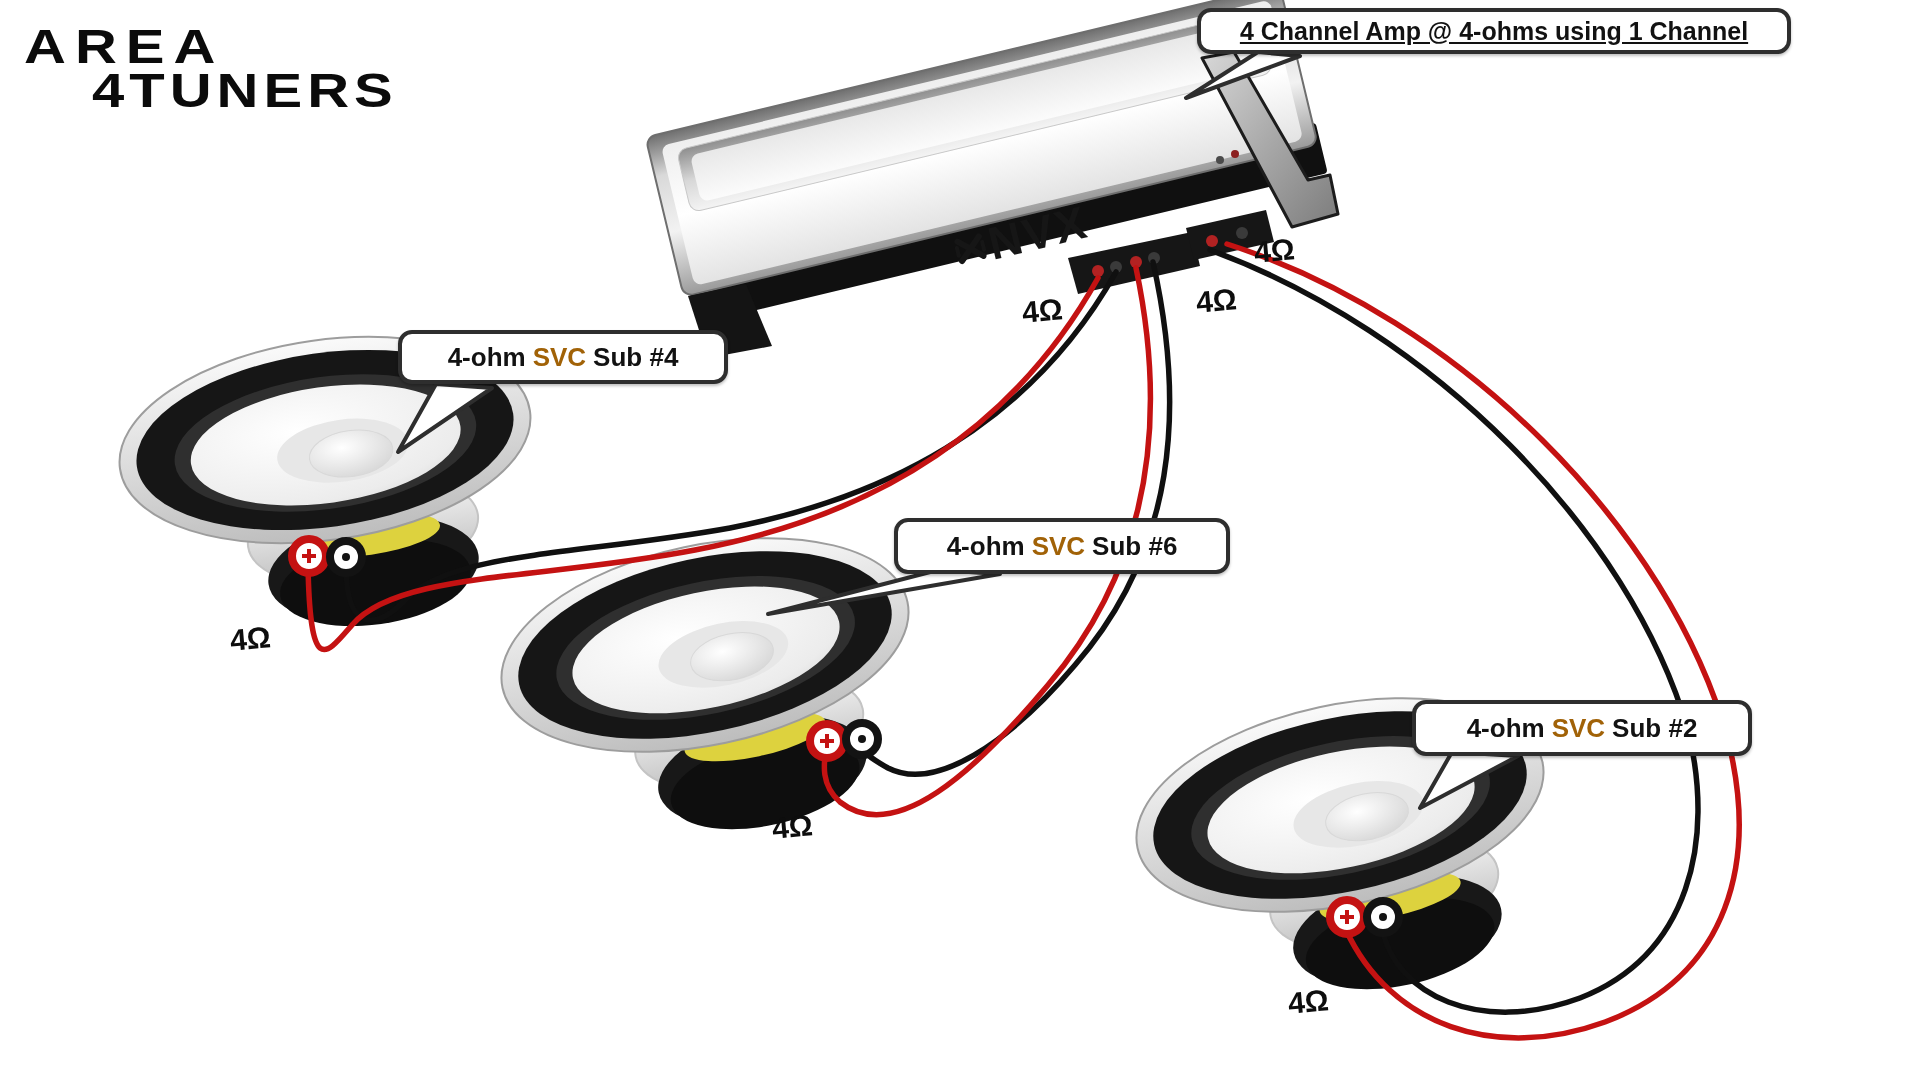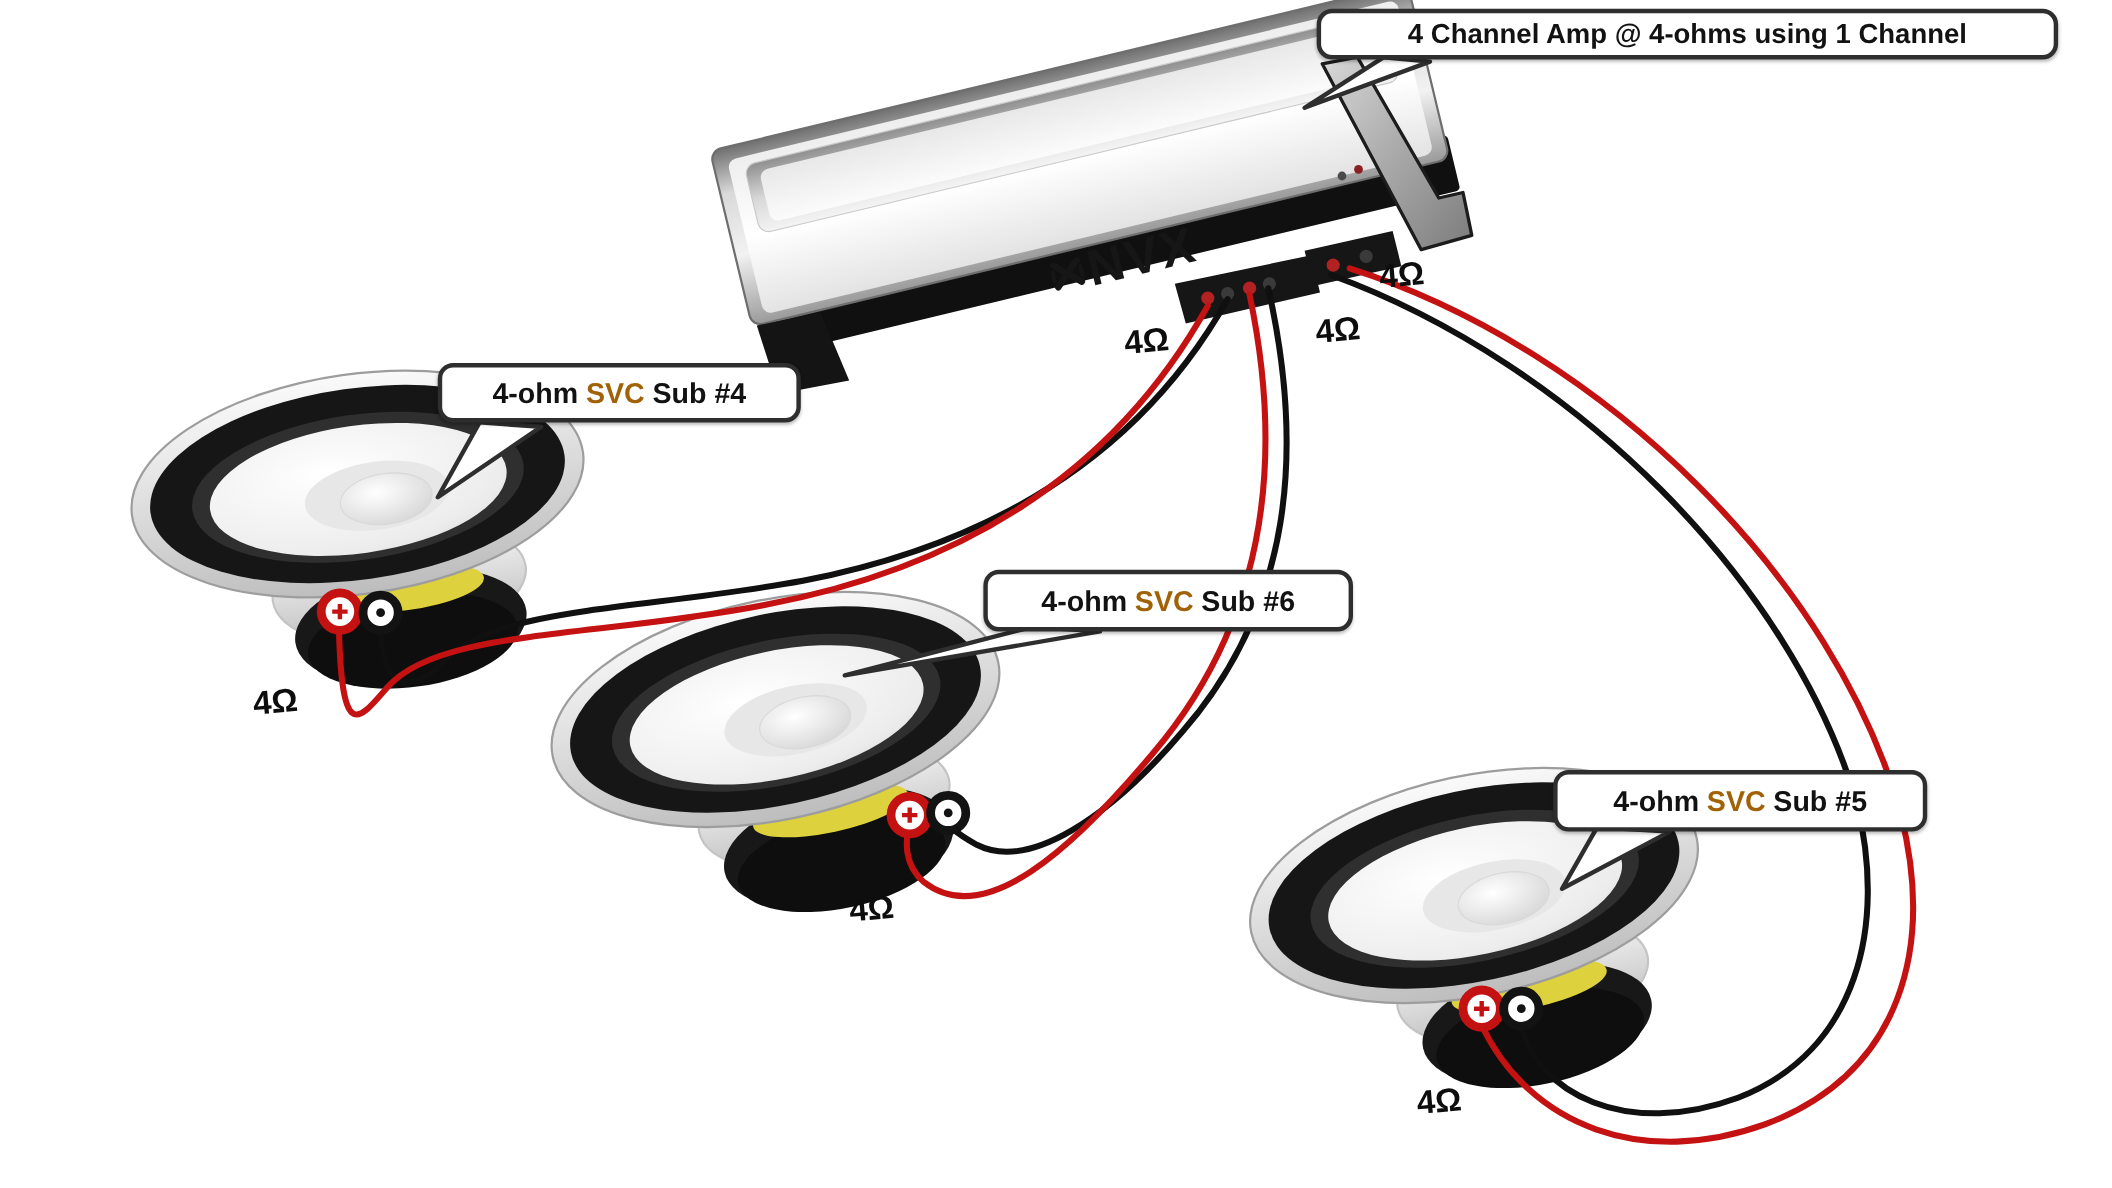--- a/index.html
+++ b/index.html
@@ -17,21 +17,21 @@
   .logo .l2 { display:block; font-size:58px; letter-spacing:5px; margin:-14px 0 0 68px; transform:scaleY(.82); }
 
   .callout {
     position:absolute; box-sizing:border-box; background:#ffffff;
     border:4px solid #2e2e2e; border-radius:14px;
     display:flex; align-items:center; justify-content:center;
     font-weight:900; color:#121212; white-space:nowrap;
     box-shadow:0 2px 3px rgba(0,0,0,.25);
   }
   .callout .svc { color:#a16207; margin:0 7px; }
-  .co-amp  { left:1197px; top:8px;   width:674px; height:46px; font-size:25px; }
+  .co-amp  { left:1197px; top:8px;   width:594px; height:46px; font-size:25px;text-decoration:underline; }
   .co-s1   { left:398px;  top:330px; width:330px; height:54px; font-size:26px; }
   .co-s2   { left:894px;  top:518px; width:336px; height:56px; font-size:26px; }
   .co-s3   { left:1412px; top:700px; width:340px; height:56px; font-size:26px; }
 
   .impedance {
     position:absolute; font-weight:900; font-size:30px; color:#0d0d0d;
     transform:rotate(-5deg); letter-spacing:0;
   }
   .imp-amp1 { left:1022px; top:294px; }
   .imp-amp2 { left:1196px; top:284px; }
@@ -180,41 +180,45 @@
       <path d="M 1340,917 H 1354 M 1347,910 V 924" stroke="#c41212" stroke-width="4"></path>
     </g>
     <g>
       <circle cx="1383" cy="917" r="16" fill="#ffffff" stroke="#131313" stroke-width="8"></circle>
       <circle cx="1383" cy="917" r="4" fill="#131313"></circle>
     </g>
   </svg>
 
   <div class="overlay">
 
+    <div class="logo">
+      <span class="l1">AREA</span>
+      <span class="l2">4TUNERS</span>
+    </div>
 
     <div class="callout co-amp">
       <span>4 Channel Amp @ 4-ohms using 1 Channel</span>
     </div>
 
     <div class="callout co-s1">
       <span>4-ohm</span>
       <span class="svc">SVC</span>
       <span>Sub #4</span>
     </div>
 
     <div class="callout co-s2">
       <span>4-ohm</span>
       <span class="svc">SVC</span>
       <span>Sub #6</span>
     </div>
 
     <div class="callout co-s3">
       <span>4-ohm</span>
       <span class="svc">SVC</span>
-      <span>Sub #5</span>
+      <span>Sub #2</span>
     </div>
 
     <div class="nvx">
       <span class="mark">
         <svg width="32" height="32" viewBox="0 0 32 32">
           <path d="M5 6 L27 26 M27 6 L5 26" stroke="#161616" stroke-width="6" stroke-linecap="round" fill="none"></path>
           <path d="M3 12 V20 M29 12 V20" stroke="#161616" stroke-width="4" stroke-linecap="round" fill="none"></path>
         </svg>
       </span>
       <span>NVX</span>

